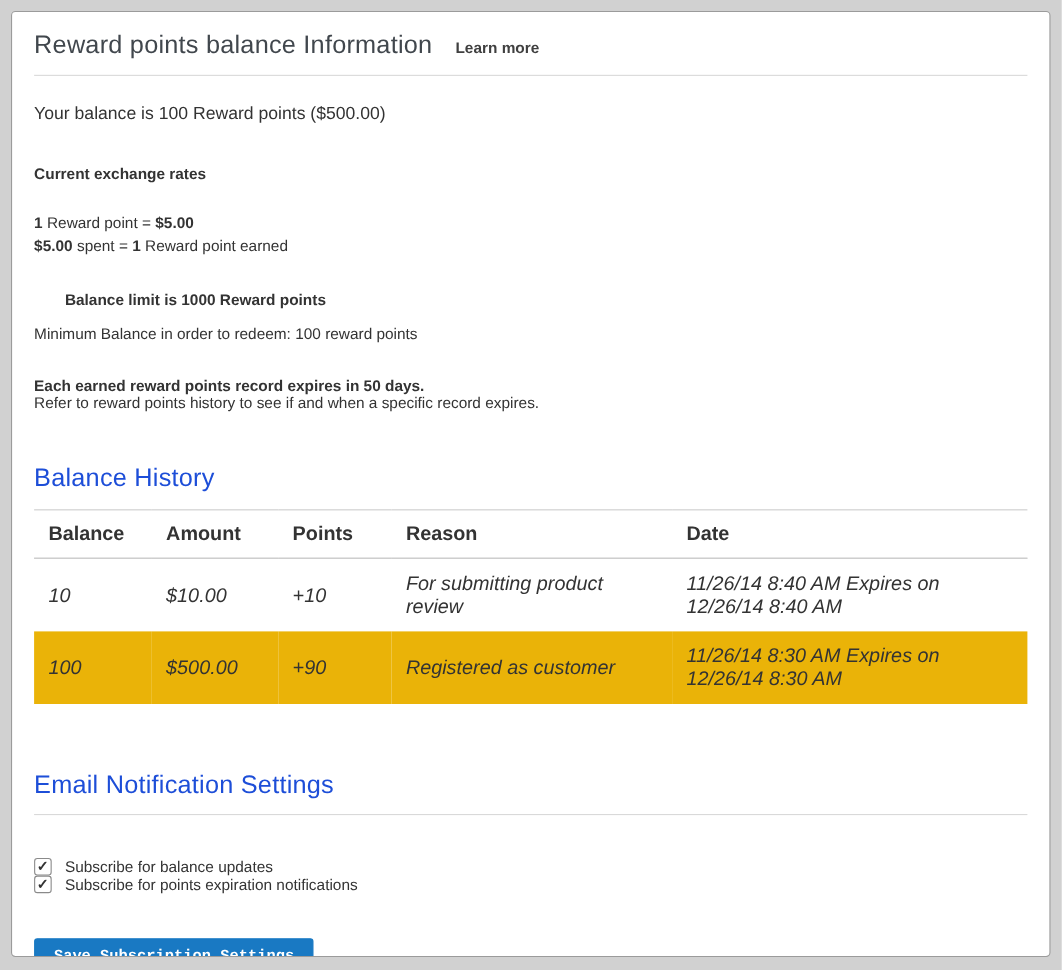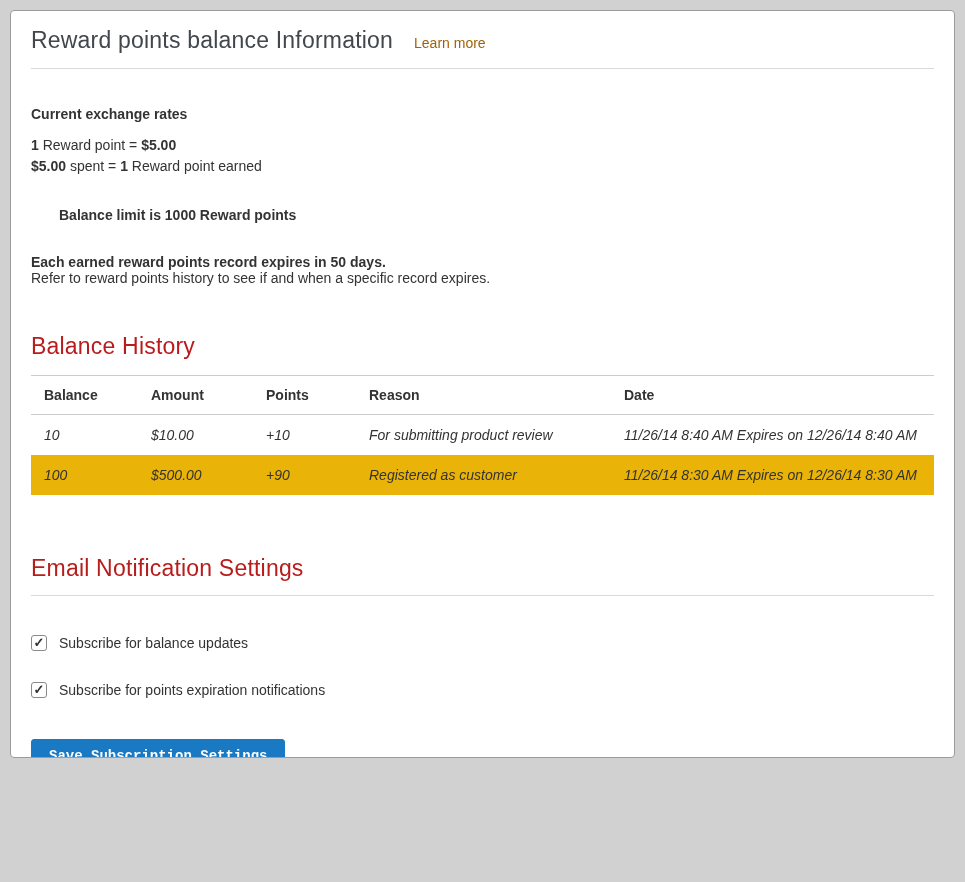--- a/index.html
+++ b/index.html
@@ -4,71 +4,72 @@
 <style>
   * { margin: 0; padding: 0; box-sizing: border-box; }
   html, body {
     width: 965px; height: 882px;
     background: #d1d1d1;
     font-family: "Liberation Sans", "DejaVu Sans", sans-serif;
     color: #333;
     font-size: 14px;
   }
   .card {
-    width: 945px; height: 748px;
+    width: 945px; height: 860px;
     margin: 10px auto 0 auto;
     background: #fff;
     border: 1px solid #9b9b9b;
     border-radius: 4px;
     padding: 16px 20px 24px 20px;
     overflow: hidden;
   }
   
   .page-header { display: flex; align-items: baseline; }
   h1.page-title {
     font-size: 23px;
     font-weight: 300;
     color: #41474d;
     letter-spacing: 0.2px;
   }
   a.learn-more {
     margin-left: 21px;
     font-size: 14px;
-    color: #a16207;
+    color: #404040;
     text-decoration: none;
     cursor: pointer;
+    font-weight: bold;
   }
   hr.divider {
     border: none;
     border-top: 1px solid #d9d9d9;
     margin-top: 14px;
   }
   
   .balance-line { margin-top: 26px; font-size: 16px; }
   .bold-line   { font-weight: 700; }
   .rates-heading { margin-top: 37px; }
-  .rates-block { margin-top: 13px; line-height: 21px; }
+  .rates-block { margin-top: 26px; line-height: 21px; }
   .limit-line  { margin-top: 30px; padding-left: 28px; }
   .min-line    { margin-top: 15px; }
   .expiry-line { margin-top: 31px; }
   .refer-line  { margin-top: 0; }
   
   h2.section-title {
     font-size: 23px;
     font-weight: 300;
-    color: #b91c1c;
+    color: #1d4ed8;
     letter-spacing: 0.2px;
   }
   .history-title { margin-top: 47px; }
   table.history {
     margin-top: 15px;
     width: 100%;
     border-collapse: collapse;
     table-layout: fixed;
-    font-size: 14px;
+    font-size: 18px;
   }
   table.history th {
     text-align: left;
     font-weight: 700;
     padding: 11px 10px 11px 13px;
     border-top: 1px solid #ccc;
     border-bottom: 1px solid #ccc;
   }
   table.history td {
     padding: 12px 10px 12px 13px;
@@ -81,21 +82,21 @@
     border: none;
     border-top: 1px solid #d9d9d9;
     margin-top: 13px;
   }
   .check-row {
     display: flex;
     align-items: flex-start;
     cursor: pointer;
   }
   .check-row-1 { margin-top: 39px; }
-  .check-row-2 { margin-top: 31px; }
+  .check-row-2 { }
   .check-row input[type=checkbox] {
     appearance: none;
     -webkit-appearance: none;
     width: 16px; height: 16px;
     border: 1px solid #8a8a8a;
     border-radius: 3px;
     background: #fff;
     position: relative;
     cursor: pointer;
     flex: 0 0 auto;
@@ -128,29 +129,31 @@
 <body>
 
 <div class="card">
 
   <div class="page-header">
     <h1 class="page-title">Reward points balance Information</h1>
     <a class="learn-more">Learn more</a>
   </div>
   <hr class="divider">
 
+  <p class="balance-line">Your balance is 100 Reward points ($500.00)</p>
 
   <p class="bold-line rates-heading">Current exchange rates</p>
 
   <div class="rates-block">
     <div><strong>1</strong><span> Reward point = </span><strong>$5.00</strong></div>
     <div><strong>$5.00</strong><span> spent = </span><strong>1</strong><span> Reward point earned</span></div>
   </div>
 
   <p class="bold-line limit-line">Balance limit is 1000 Reward points</p>
+  <p class="min-line">Minimum Balance in order to redeem: 100 reward points</p>
 
   <p class="bold-line expiry-line">Each earned reward points record expires in 50 days.</p>
   <p class="refer-line">Refer to reward points history to see if and when a specific record expires.</p>
 
   <h2 class="section-title history-title">Balance History</h2>
 
   <table class="history">
     <colgroup>
       <col style="width:107px">
       <col style="width:115px">

